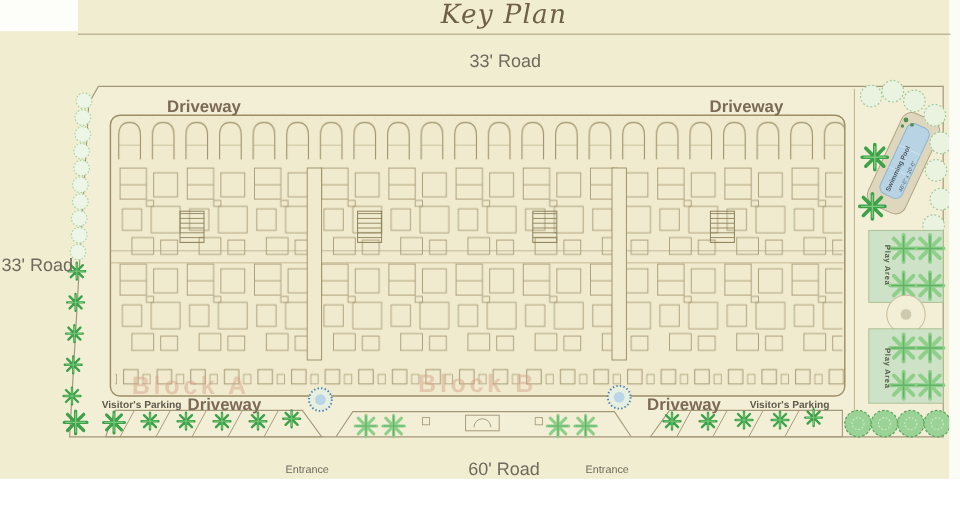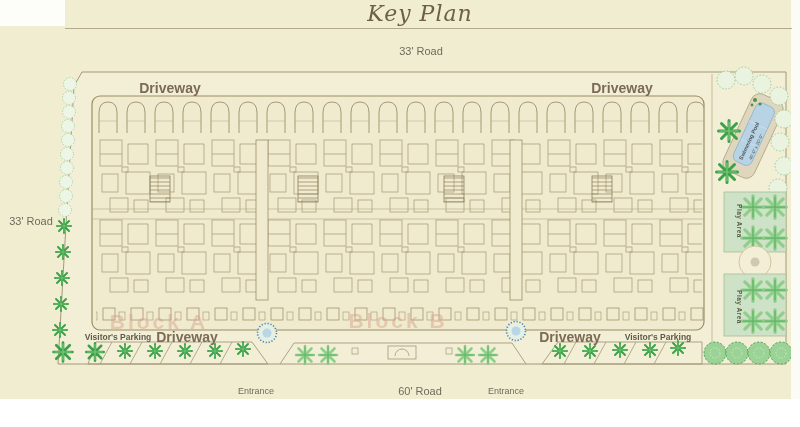--- a/index.html
+++ b/index.html
@@ -12,21 +12,21 @@
   .white-tl{position:absolute;left:0;top:0;width:65px;height:26px;background:#fdfdfa;}
   .white-right{position:absolute;right:0;top:0;width:9px;height:427px;background:#fcfcf7;}
   .hr{position:absolute;height:0;border-top:1px solid #b3aa8c;}
   .top-hr{left:65px;top:28px;width:727px;}
   .bottom-hr{left:30px;top:407px;width:758px;}
   .lbl{position:absolute;transform:translate(-50%,-50%);white-space:nowrap;}
   .title{
     font-family:"DejaVu Serif","Liberation Serif",serif;
     font-style:italic;font-size:22px;color:#6e5f46;letter-spacing:1px;
   }
-  .road{font-size:11px;color:#6f6b5c;}
+  .road{font-size:15px;color:#6f6b5c;}
   .drv{font-size:14px;font-weight:bold;color:#7b6a55;}
   .vp{font-size:8.5px;font-weight:bold;color:#5f5a4c;}
   .entrance{font-size:9px;color:#6f6b5c;}
   .block-name{
     font-size:21px;font-weight:bold;letter-spacing:3px;
     color:rgba(216,160,138,0.48);
   }
   .rot90{transform:translate(-50%,-50%) rotate(90deg);}
   .rotpool{transform:translate(-50%,-50%) rotate(-65deg);}
   .play-lbl{font-size:6.5px;font-weight:bold;color:#57604a;letter-spacing:0.5px;}

